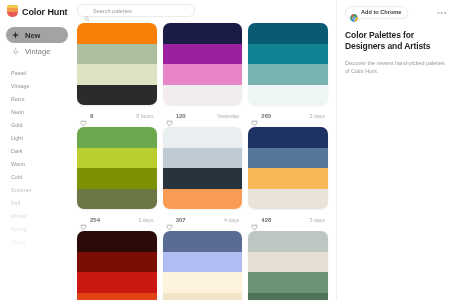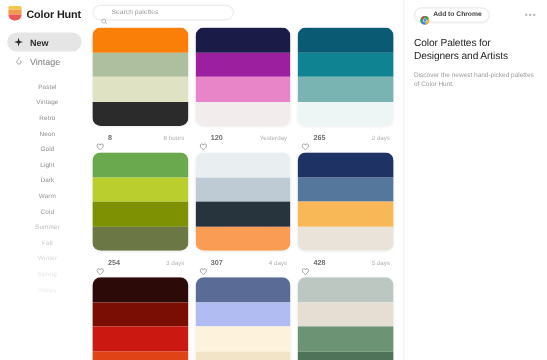--- a/index.html
+++ b/index.html
@@ -23,21 +23,20 @@
 
   
   .sidebar {
     width: 72px;
     height: 221px;
     flex: 0 0 72px;
     background: #ffffff;
     padding: 5px 4px 0 6px;
     display: flex;
     flex-direction: column;
-    text-align: center;
   }
 
   .logo-row {
     display: flex;
     align-items: center;
     gap: 4px;
     height: 16px;
     margin-bottom: 9px;
     padding-left: 1px;
   }
@@ -69,21 +68,21 @@
   .nav { display: flex; flex-direction: column; gap: 0px; margin-bottom: 8px; }
   .nav-item {
     display: flex;
     align-items: center;
     gap: 5px;
     height: 16px;
     padding: 0 5px;
     border-radius: 8px;
     cursor: pointer;
   }
-  .nav-item.active { background: #e5e5e5; }
+  .nav-item.active { background: #a3a3a3; }
   .nav-icon {
     width: 9px; height: 9px;
     flex: 0 0 9px;
     display: flex; align-items: center; justify-content: center;
     color: #2b2b2b;
   }
   .nav-item:not(.active) .nav-icon { color: #9a9a9a; }
   .nav-label {
     font-size: 7.5px;
     color: #2b2b2b;
@@ -211,21 +210,21 @@
   .dots-btn {
     width: 12px; height: 12px;
     display: flex; align-items: center; justify-content: center;
     color: #bdbdbd;
     cursor: pointer;
     font-size: 8px;
     letter-spacing: 0.5px;
   }
   .rp-heading {
     font-size: 8.5px;
-    font-weight: normal;
+    font-weight: bold;
     color: #1f1f1f;
     line-height: 1.35;
     margin-bottom: 6px;
     letter-spacing: -0.1px;
   }
   .rp-desc {
     font-size: 5.4px;
     color: #9b9b9b;
     line-height: 1.5;
   }

